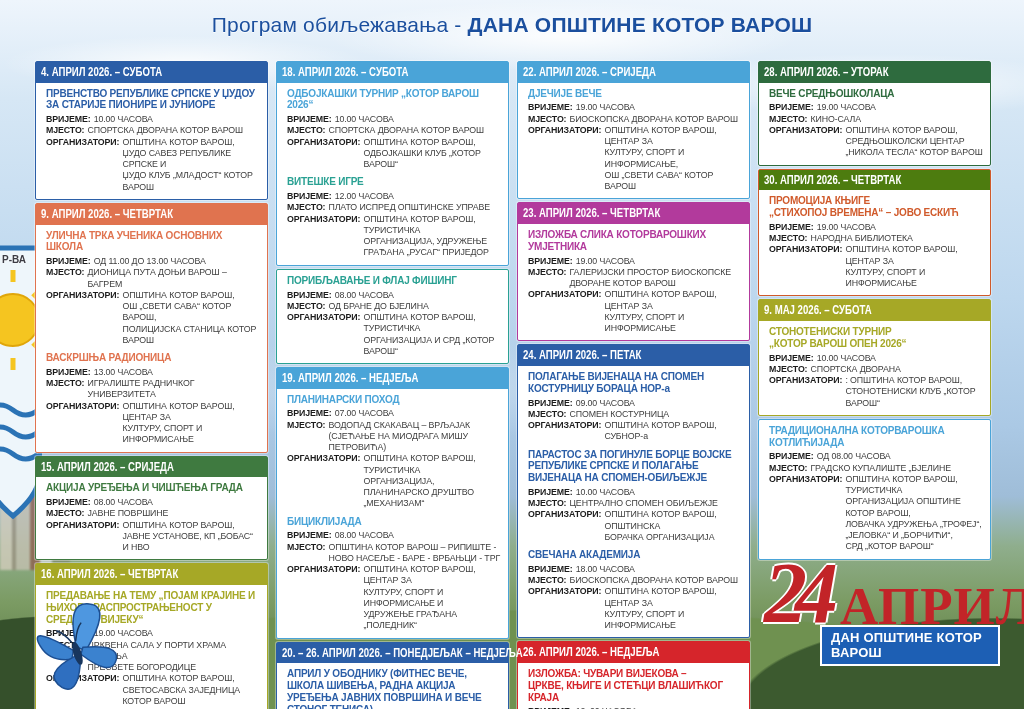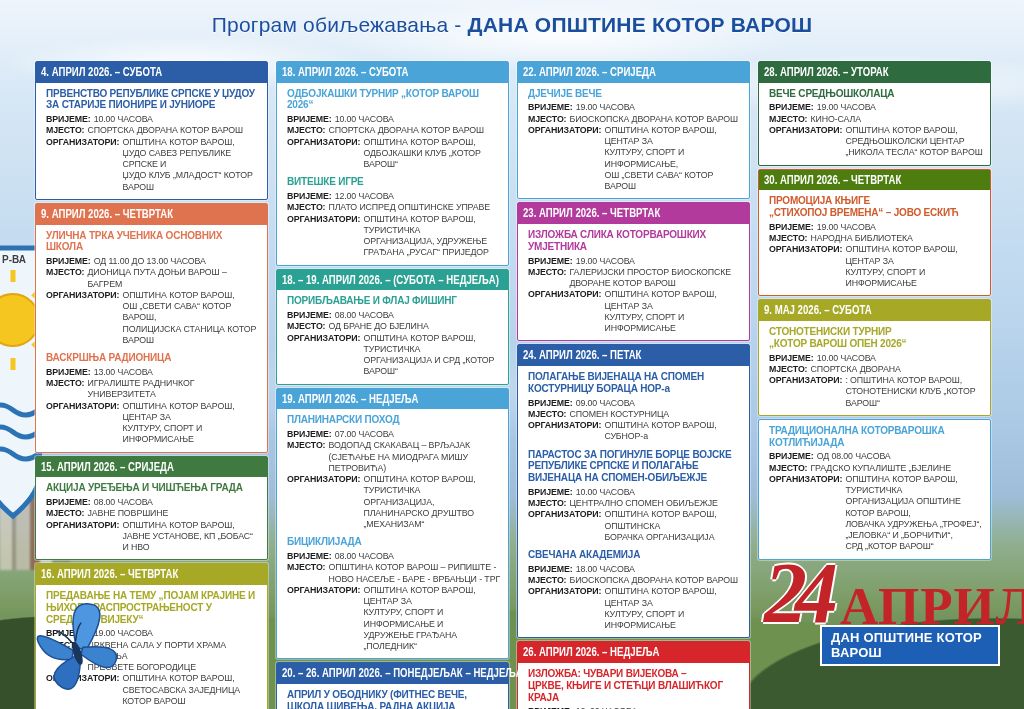--- a/index.html
+++ b/index.html
@@ -224,21 +224,20 @@
               </div>
               <div class="field-row">
                 <span class="field-label">ОРГАНИЗАТОРИ:</span>
                 <span class="field-value">ОПШТИНА КОТОР ВАРОШ, ТУРИСТИЧКА
 ОРГАНИЗАЦИЈА, УДРУЖЕЊЕ ГРАЂАНА „РУСАГ“ ПРИЈЕДОР</span>
               </div>
             </div>
           </div>
         </div>
         <div class="card" style="border-color: rgb(42, 161, 147);">
-          <div class="card-header" style="background: rgb(42, 161, 147);"><span>18. – 19. АПРИЛ 2026. – (СУБОТА – НЕДЈЕЉА)</span></div>
           <div class="card-body">
             <div class="event">
               <div class="event-title" style="color: rgb(42, 161, 147);">ПОРИБЉАВАЊЕ И ФЛАЈ ФИШИНГ</div>
               <div class="field-row">
                 <span class="field-label">ВРИЈЕМЕ:</span>
                 <span class="field-value">08.00 ЧАСОВА</span>
               </div>
               <div class="field-row">
                 <span class="field-label">МЈЕСТО:</span>
                 <span class="field-value">ОД БРАНЕ ДО БЈЕЛИНА</span>

